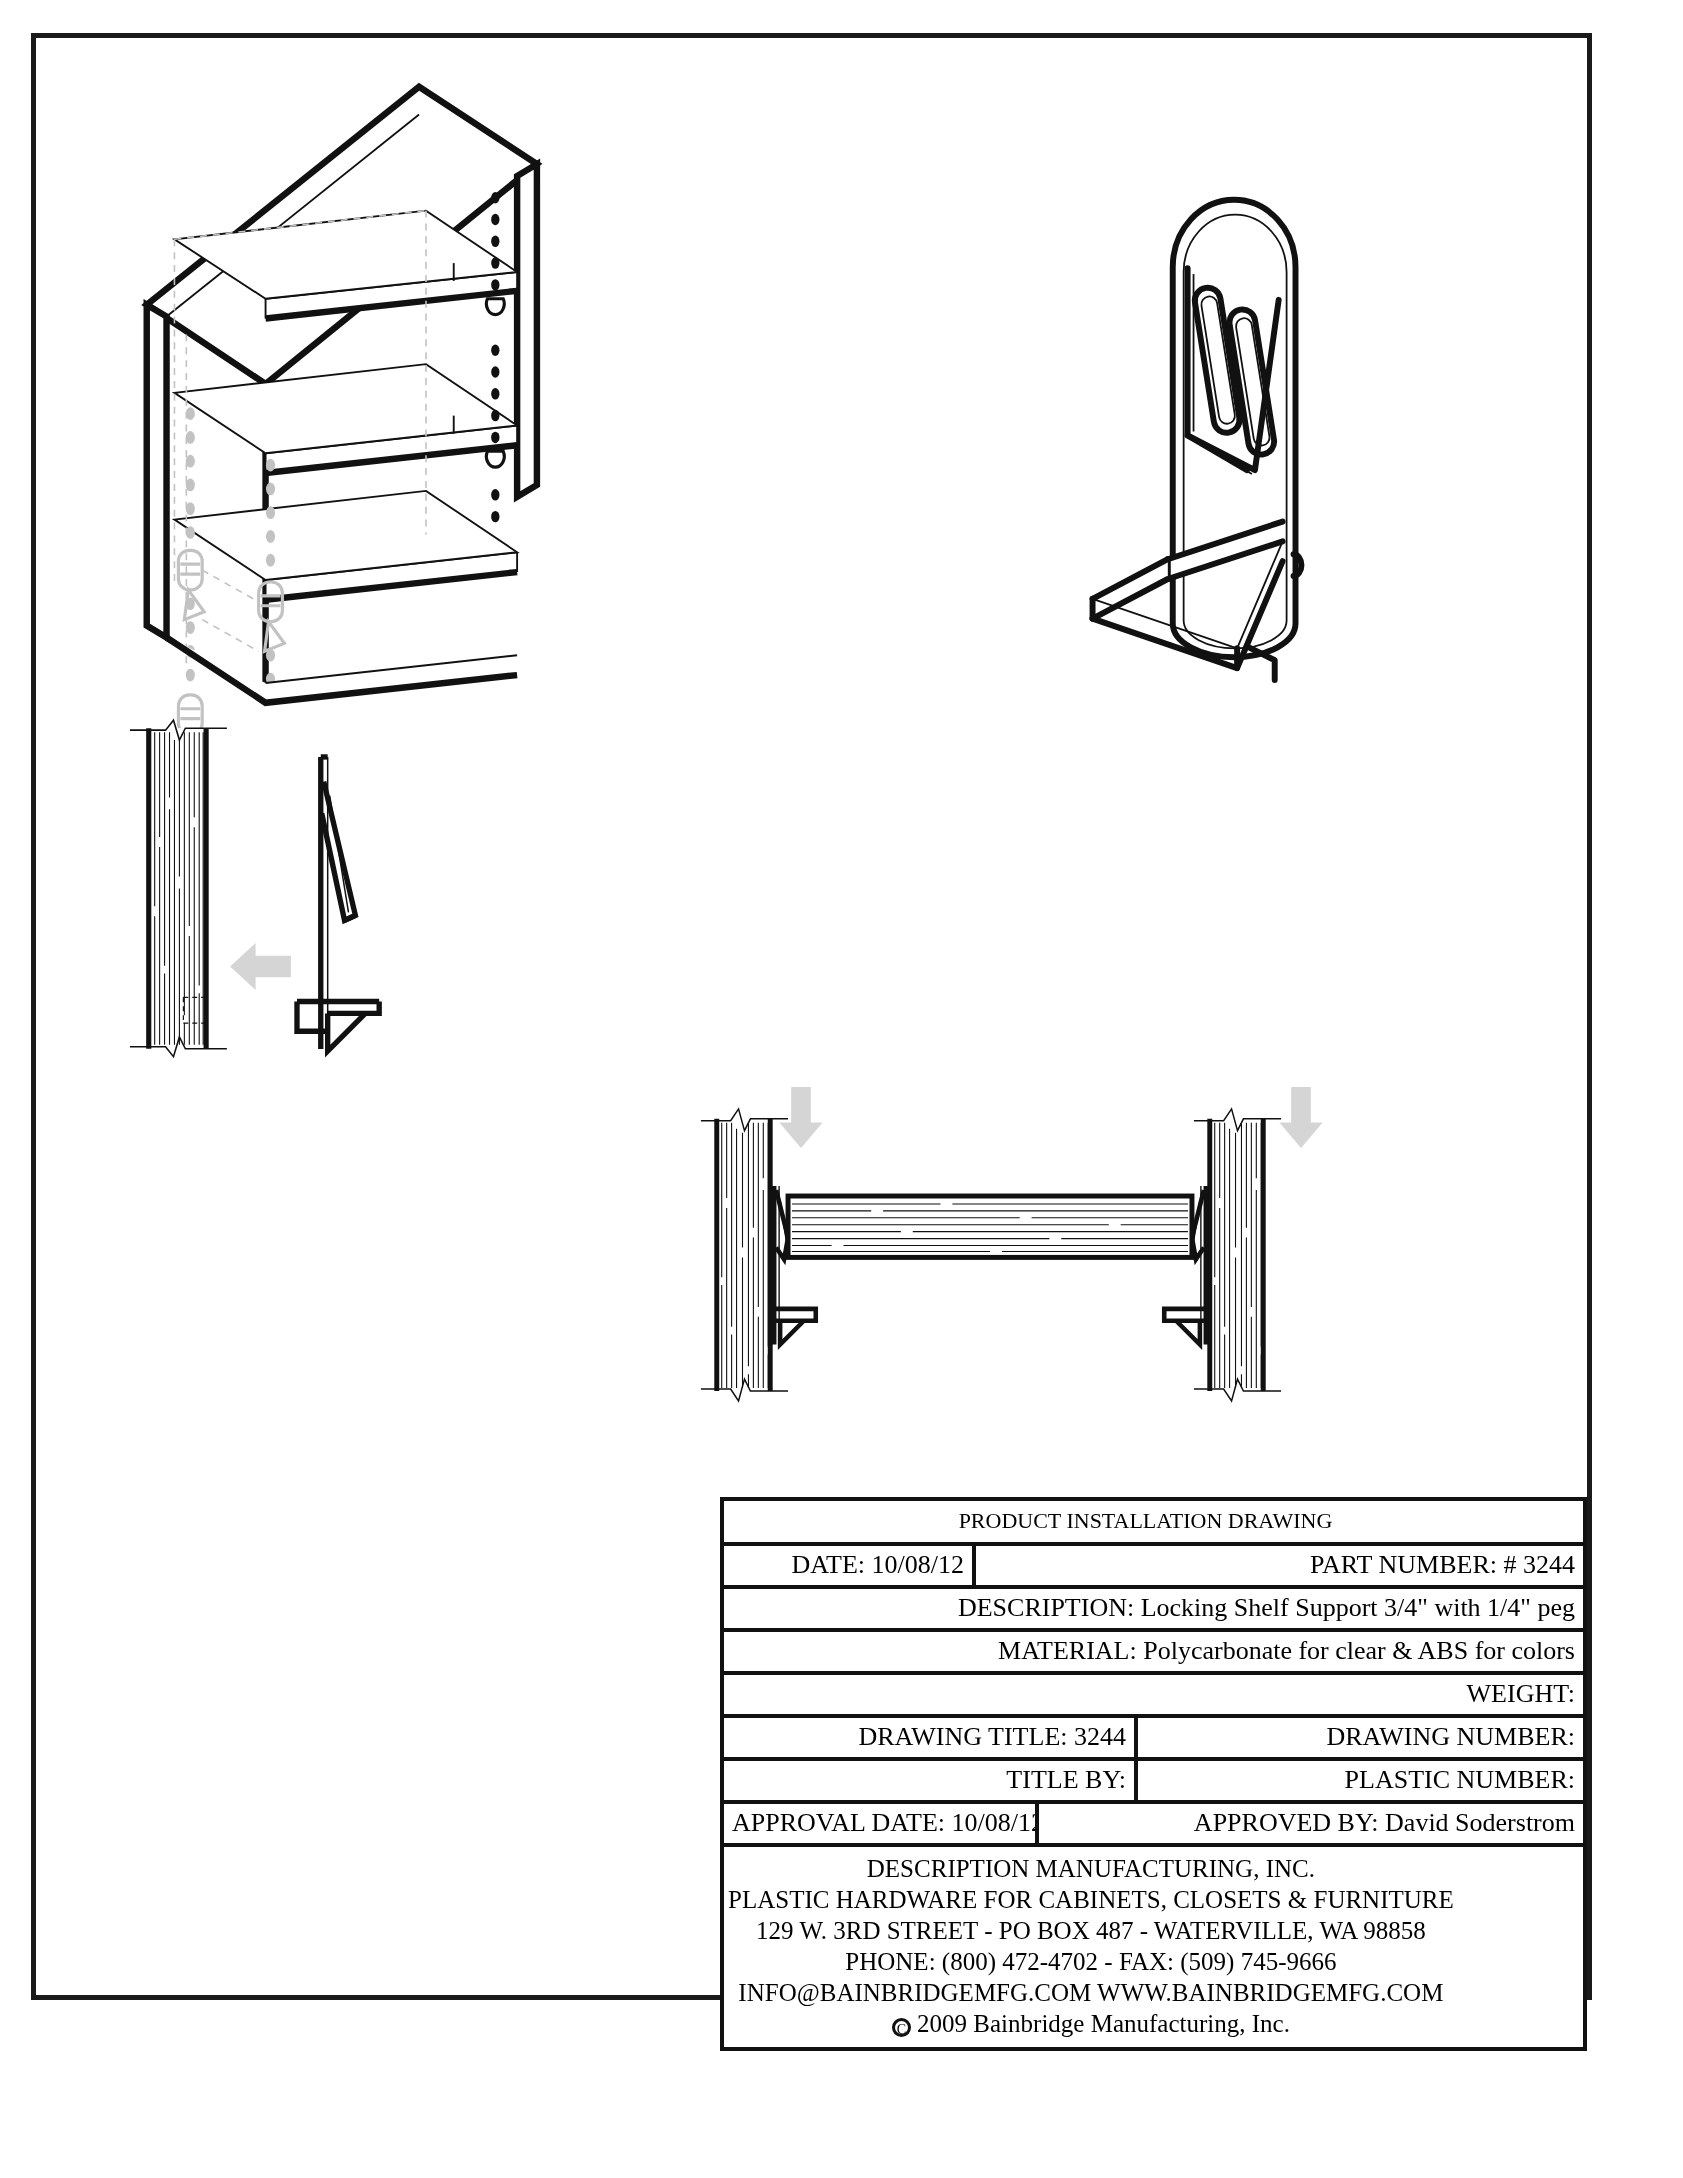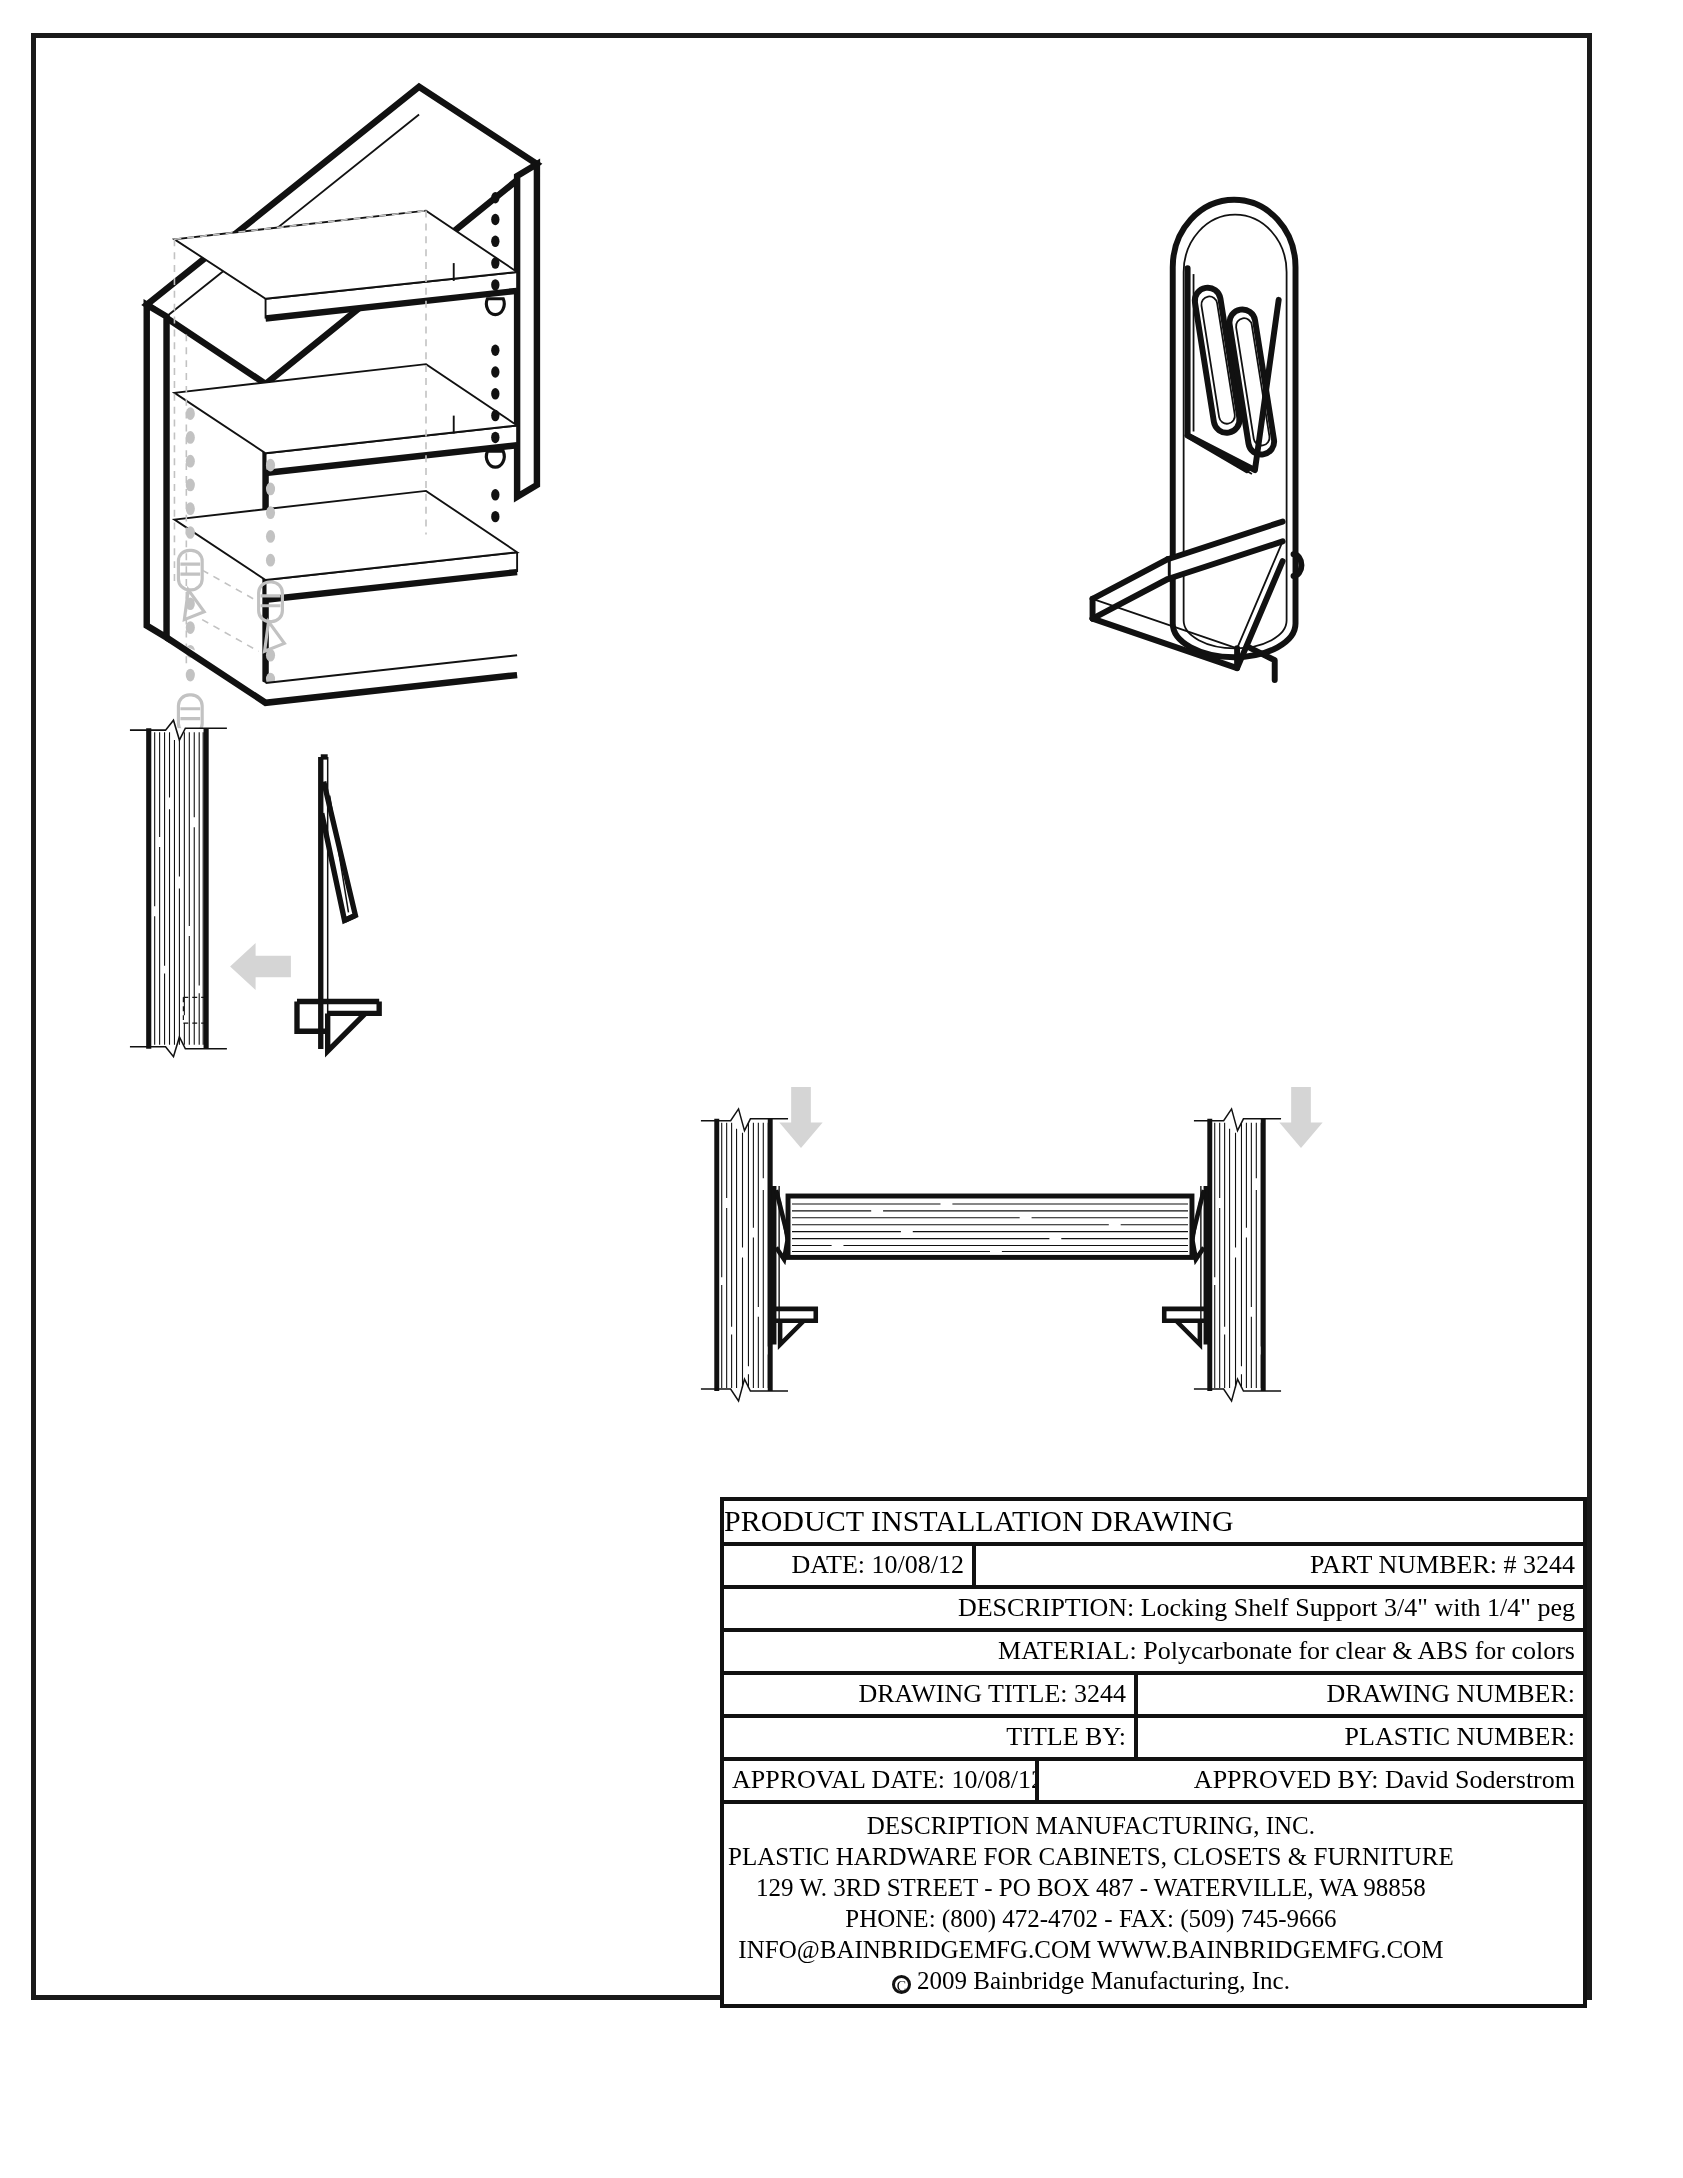--- a/index.html
+++ b/index.html
@@ -57,23 +57,23 @@
     padding: 3px 8px 5px 8px;
     font-size: 26px;
     line-height: 31px;
     box-sizing: border-box;
     white-space: nowrap;
     overflow: hidden;
     text-align: right;
   }
   .tb-cell.divider { border-right: 4px solid #111111; }
   .tb-head {
-    text-align: left;
+    text-align: center;
     width: 100%;
-    font-size: 30px;
+    font-size: 22px;
     line-height: 31px;
     padding: 4px 16px 6px 0;
   }
   .w-date   { width: 252px; }
   .w-part   { flex: 1; }
   .w-full   { width: 100%; }
   .w-half-l { width: 414px; }
   .w-half-r { flex: 1; }
   .w-appr-l { width: 315px; }
   .w-appr-r { flex: 1; }
@@ -473,20 +473,23 @@
   </div>
 
   <div class="tb-row">
     <div class="tb-cell w-full">DESCRIPTION:  Locking Shelf Support 3/4" with 1/4" peg</div>
   </div>
 
   <div class="tb-row">
     <div class="tb-cell w-full">MATERIAL: Polycarbonate for clear &amp; ABS for colors</div>
   </div>
 
+  <div class="tb-row">
+    <div class="tb-cell w-full">WEIGHT:</div>
+  </div>
 
   <div class="tb-row">
     <div class="tb-cell divider w-half-l">DRAWING TITLE: 3244</div>
     <div class="tb-cell w-half-r">DRAWING NUMBER:</div>
   </div>
 
   <div class="tb-row">
     <div class="tb-cell divider w-half-l">TITLE BY:</div>
     <div class="tb-cell w-half-r">PLASTIC NUMBER:</div>
   </div>

